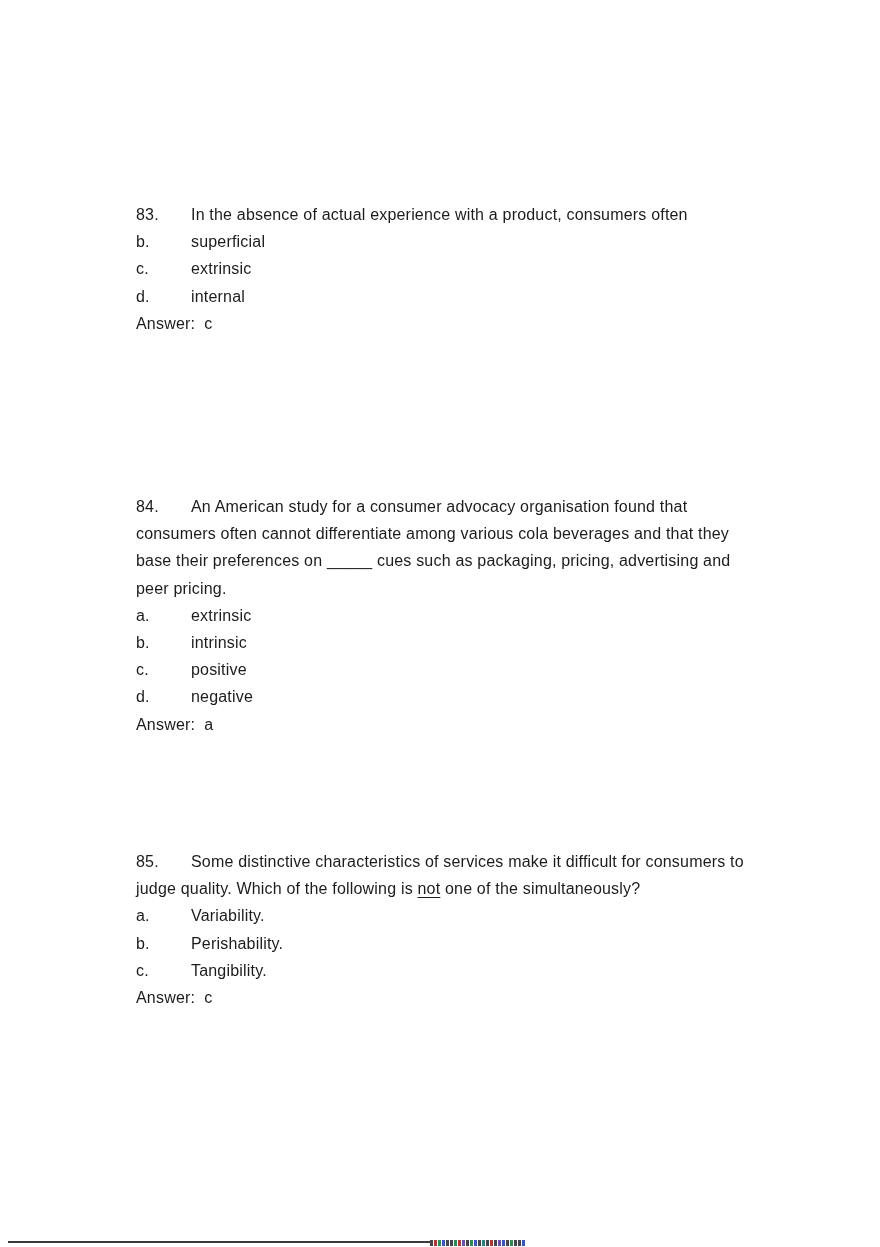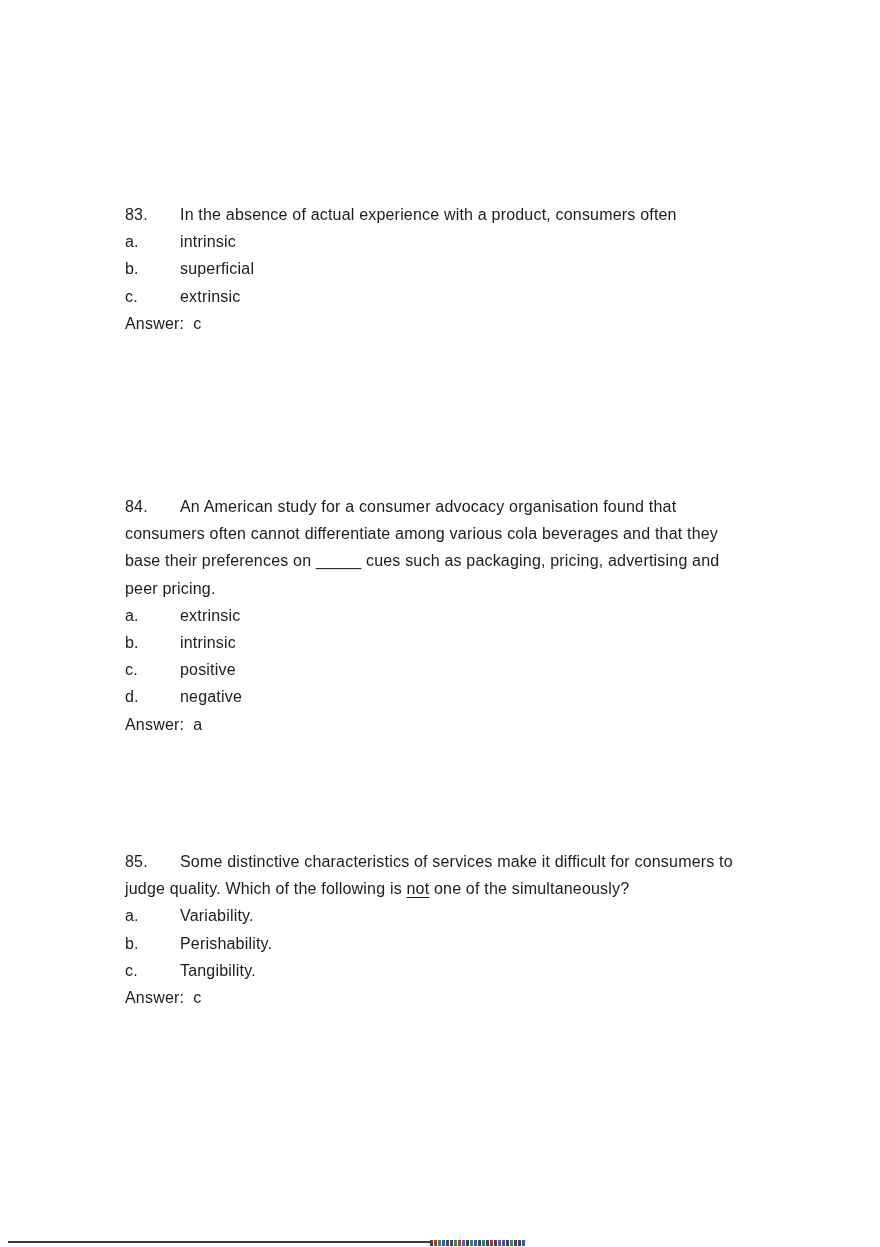--- a/index.html
+++ b/index.html
@@ -20,20 +20,21 @@
   }
   .question {
     position: absolute;
     left: 125px;
     width: 640px;
   }
   .line {
     display: block;
     line-height: 27.2px;
     white-space: pre-wrap;
+    margin-left: 11px;
   }
   .num {
     display: inline-block;
     width: 55px;
   }
   .u {
     text-decoration: underline;
     text-underline-offset: 3px;
   }
   .answer-line .ans-value {
@@ -61,23 +62,23 @@
     height: 6px;
   }
 </style>
 </head>
 <body>
 
 <div class="page">
 
   <section class="question" style="top:201px">
     <div class="line"><span class="num">83.</span><span>In the absence of actual experience with a product, consumers often</span></div>
-    <div class="line"><span class="num">a.</span><span>intrinsic</span></div>
     <div class="line"><span class="num">b.</span><span>superficial</span></div>
     <div class="line"><span class="num">c.</span><span>extrinsic</span></div>
+    <div class="line"><span class="num">d.</span><span>internal</span></div>
     <div class="line answer-line"><span>Answer:</span><span class="ans-value">c</span></div>
   </section>
 
   <section class="question" style="top:493px">
     <div class="line"><span class="num">84.</span><span>An American study for a consumer advocacy organisation found that</span></div>
     <div class="line">consumers often cannot differentiate among various cola beverages and that they</div>
     <div class="line">base their preferences on _____ cues such as packaging, pricing, advertising and</div>
     <div class="line">peer pricing.</div>
     <div class="line"><span class="num">a.</span><span>extrinsic</span></div>
     <div class="line"><span class="num">b.</span><span>intrinsic</span></div>

